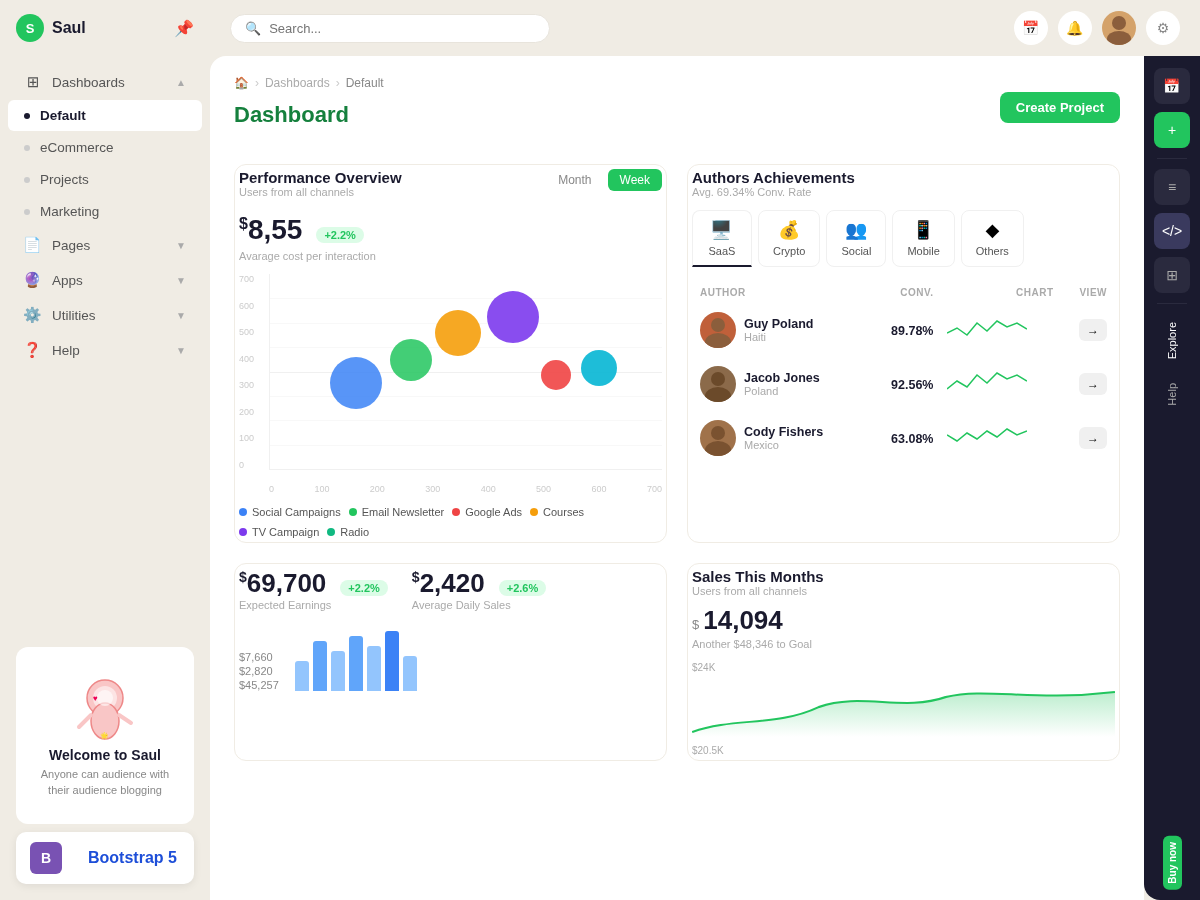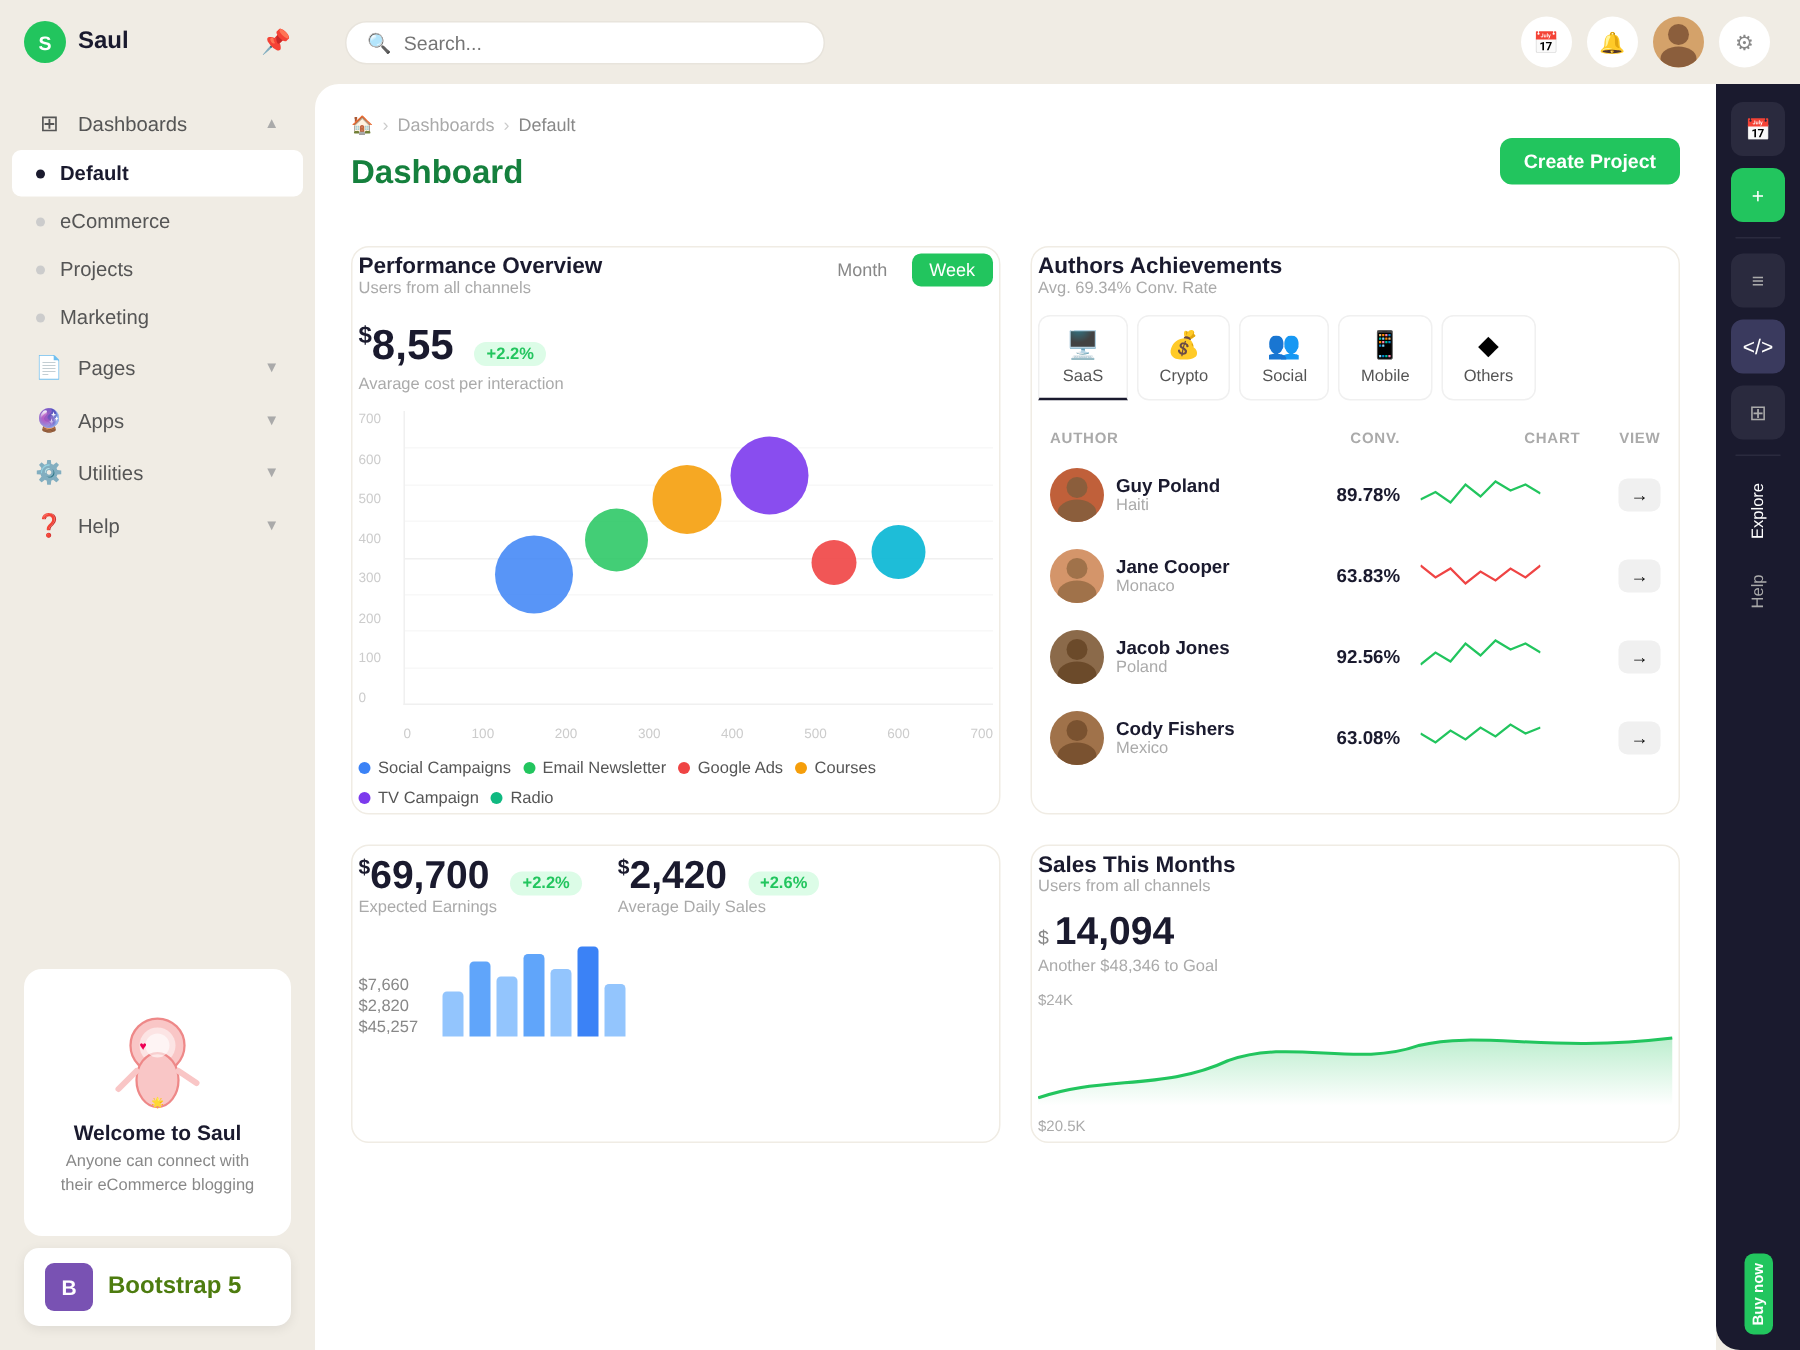--- a/index.html
+++ b/index.html
@@ -31,21 +31,21 @@
     .sidebar-footer { padding: 16px; text-align: center; }
     .sidebar-footer-title { font-weight: 700; font-size: 14px; color: #1a1a2e; margin-bottom: 4px; }
     .sidebar-footer-sub { font-size: 11px; color: #888; line-height: 1.4; margin-bottom: 10px; }
     .sidebar-astronaut { background: #fff; border-radius: 12px; padding: 16px; margin-bottom: 8px; }
     .astronaut-svg { width: 100px; height: 80px; }
     .bootstrap-badge {
       background: white; border-radius: 10px; padding: 10px 14px; display: flex; align-items: center; gap: 10px;
       box-shadow: 0 2px 8px rgba(0,0,0,0.08);
     }
     .b-icon { background: #7952b3; color: white; font-weight: 700; font-size: 14px; width: 32px; height: 32px; border-radius: 6px; display: flex; align-items: center; justify-content: center; }
-    .bootstrap-text { font-weight: 700; font-size: 16px; color: #4d7c0f; }
+    .bootstrap-text { font-weight: 700; font-size: 16px; color: #1d4ed8; margin-left: 16px; }
 
     
     .main { flex: 1; display: flex; flex-direction: column; background: #f0ece4; }
     .topbar {
       height: 56px; display: flex; align-items: center; padding: 0 20px; gap: 16px; background: #f0ece4;
     }
     .search-box {
       flex: 1; max-width: 320px; background: white; border-radius: 20px; display: flex; align-items: center;
       padding: 6px 14px; gap: 8px; border: 1px solid #e8e4dc;
     }
@@ -213,21 +213,21 @@
         <circle cx="50" cy="35" r="18" fill="#f9c6c6" stroke="#e88" stroke-width="1.5"></circle>
         <circle cx="50" cy="35" r="12" fill="#fce4e4"></circle>
         <ellipse cx="50" cy="58" rx="14" ry="18" fill="#f9c6c6" stroke="#e88" stroke-width="1.5"></ellipse>
         <line x1="36" y1="52" x2="24" y2="64" stroke="#f9c6c6" stroke-width="4" stroke-linecap="round"></line>
         <line x1="64" y1="52" x2="76" y2="60" stroke="#f9c6c6" stroke-width="4" stroke-linecap="round"></line>
         <ellipse cx="50" cy="35" rx="8" ry="8" fill="#fff" opacity="0.6"></ellipse>
         <text x="38" y="38" font-size="8" fill="#e05">♥</text>
         <text x="50" y="75" text-anchor="middle" font-size="7" fill="#999">🌟</text>
       </svg>
       <div class="sidebar-footer-title">Welcome to Saul</div>
-      <div class="sidebar-footer-sub">Anyone can connect with their eCommerce blogging</div>
+      <div class="sidebar-footer-sub">Anyone can audience with their audience blogging</div>
     </div>
     <div class="bootstrap-badge">
       <div class="b-icon">B</div>
       <span class="bootstrap-text">Bootstrap 5</span>
     </div>
   </div>
 </div>
 
 <div class="main">
 
@@ -412,43 +412,20 @@
                 </td>
                 <td style="text-align:right;"><span class="conv-value">89.78%</span></td>
                 <td>
                   <svg class="sparkline" viewBox="0 0 80 30">
                     <polyline points="0,20 10,15 20,22 30,10 40,18 50,8 60,14 70,10 80,16" fill="none" stroke="#22c55e" stroke-width="1.5"></polyline>
                   </svg>
                 </td>
                 <td style="text-align:right;"><button style="background:#f0f0f0;border:none;border-radius:6px;padding:4px 8px;cursor:pointer;font-size:12px;">→</button></td>
               </tr>
 
-              <tr>
-                <td>
-                  <div class="author-row">
-                    <div class="author-avatar" style="background:#d4956a;">
-                      <svg width="36" height="36" viewBox="0 0 36 36">
-                          <circle cx="18" cy="13" r="7" fill="#a0724a"></circle>
-                          <ellipse cx="18" cy="30" rx="13" ry="9" fill="#a0724a"></ellipse>
-                        </svg>
-                    </div>
-                    <div>
-                      <div class="author-name">Jane Cooper</div>
-                      <div class="author-country">Monaco</div>
-                    </div>
-                  </div>
-                </td>
-                <td style="text-align:right;"><span class="conv-value">63.83%</span></td>
-                <td>
-                  <svg class="sparkline" viewBox="0 0 80 30">
-                    <polyline points="0,10 10,18 20,12 30,22 40,14 50,20 60,12 70,18 80,10" fill="none" stroke="#ef4444" stroke-width="1.5"></polyline>
-                  </svg>
-                </td>
-                <td style="text-align:right;"><button style="background:#f0f0f0;border:none;border-radius:6px;padding:4px 8px;cursor:pointer;font-size:12px;">→</button></td>
-              </tr>
 
               <tr>
                 <td>
                   <div class="author-row">
                     <div class="author-avatar" style="background:#8b6a4a;">
                       <svg width="36" height="36" viewBox="0 0 36 36">
                           <circle cx="18" cy="13" r="7" fill="#6B4A2A"></circle>
                           <ellipse cx="18" cy="30" rx="13" ry="9" fill="#6B4A2A"></ellipse>
                         </svg>
                     </div>

